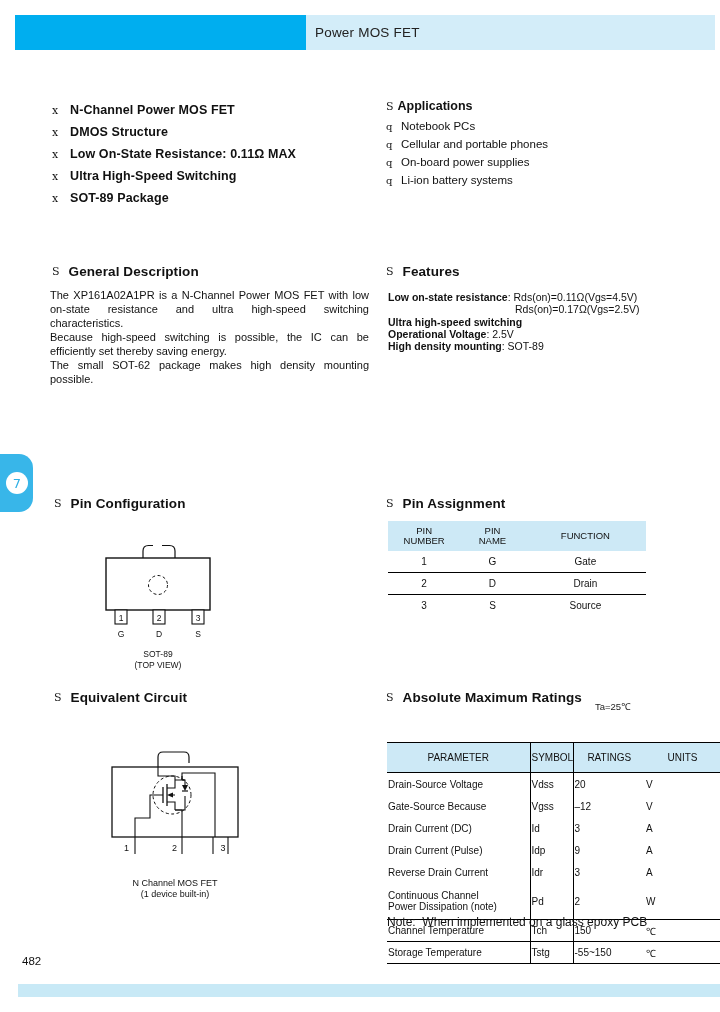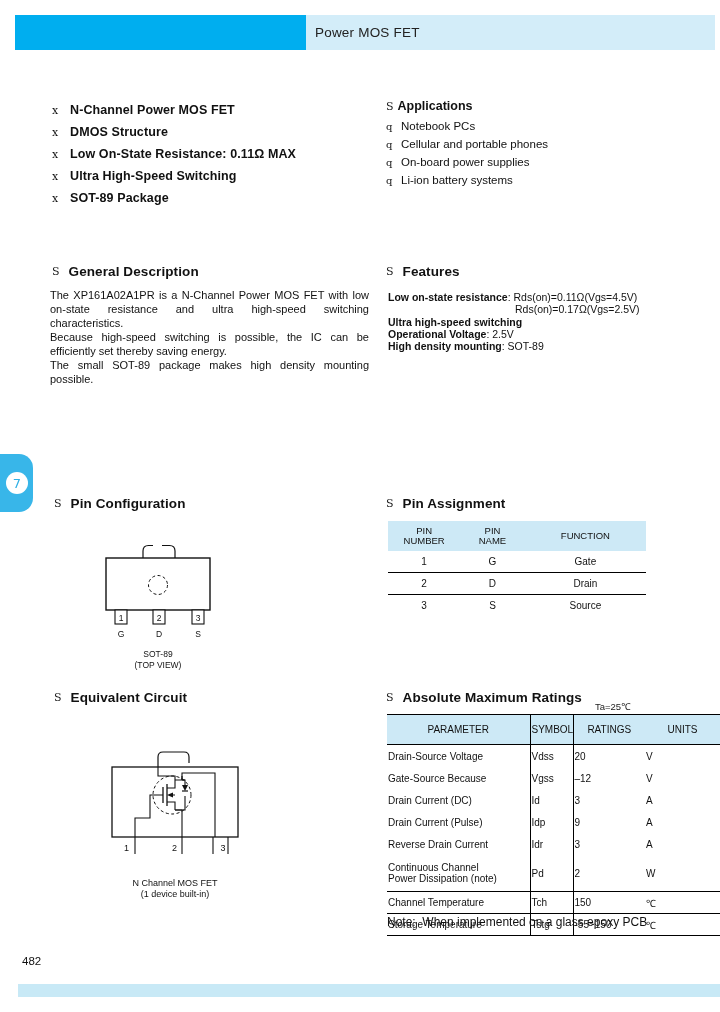--- a/index.html
+++ b/index.html
@@ -43,21 +43,21 @@
   .side-tab .num{color:#2FB0E5;font-size:13px;font-family:"DejaVu Sans",sans-serif;}
   
   .pin-table{position:absolute;left:388px;top:521px;width:258px;border-collapse:collapse;
              font-size:9.5px;table-layout:fixed;}
   .pin-table th{background:#CDE9F6;font-weight:normal;white-space:pre-line;height:28px;
                 vertical-align:middle;text-align:center;line-height:10.5px;}
   .pin-table td{text-align:center;height:19px;vertical-align:middle;font-size:10px;}
   .pin-table tr.sep td{border-bottom:1.6px solid #000;}
   
   .amr-wrap{position:absolute;left:387px;top:714px;width:333px;}
-  .amr{width:100%;border-collapse:collapse;table-layout:fixed;font-size:10px;border-top:1px solid #000;}
+  .amr{width:100%;border-collapse:collapse;table-layout:fixed;font-size:10px;border-top:1px solid #000;margin-top:28px;}
   .amr th{background:#CDE9F6;font-weight:normal;height:27px;vertical-align:middle;text-align:center;
           border-bottom:1.8px solid #000;font-size:10px;}
   .amr td{text-align:left;vertical-align:middle;height:20px;}
   .amr td.param{white-space:pre-line;line-height:11px;}
   .amr .vline{border-right:1.3px solid #000;}
   .amr tr.pd td{height:34px;}
   .amr tr.tch td{border-top:1.6px solid #000;border-bottom:1.6px solid #000;height:19px;}
   .amr tr.tstg td{border-bottom:1.6px solid #000;height:19px;}
   .amr-cond{position:absolute;left:595px;top:700px;width:120px;font-size:9.5px;color:#222;}
   .amr-note{position:absolute;left:387px;top:915px;font-size:12px;white-space:pre-wrap;color:#111;}
@@ -123,21 +123,21 @@
     </div>
   </div>
 
   <div class="sec-head" style="left:52px;top:264px;">
     <span class="marker">S</span>
     <span class="t">General Description</span>
   </div>
   <div class="gdesc">
     <p>The XP161A02A1PR is a N-Channel Power MOS FET with low on-state resistance and ultra high-speed switching characteristics.</p>
     <p>Because high-speed switching is possible, the IC can be efficiently set thereby saving energy.</p>
-    <p>The small SOT-89 package makes high density mounting possible.</p>
+    <p>The small SOT-62 package makes high density mounting possible.</p>
   </div>
 
   <div class="sec-head" style="left:386px;top:264px;">
     <span class="marker">S</span>
     <span class="t">Features</span>
   </div>
   <div class="feat">
     <div><span class="b">Low on-state resistance</span><span>: Rds(on)=0.11Ω(Vgs=4.5V)</span></div>
     <div class="indent"><span>Rds(on)=0.17Ω(Vgs=2.5V)</span></div>
     <div><span class="b">Ultra high-speed switching</span><span></span></div>

